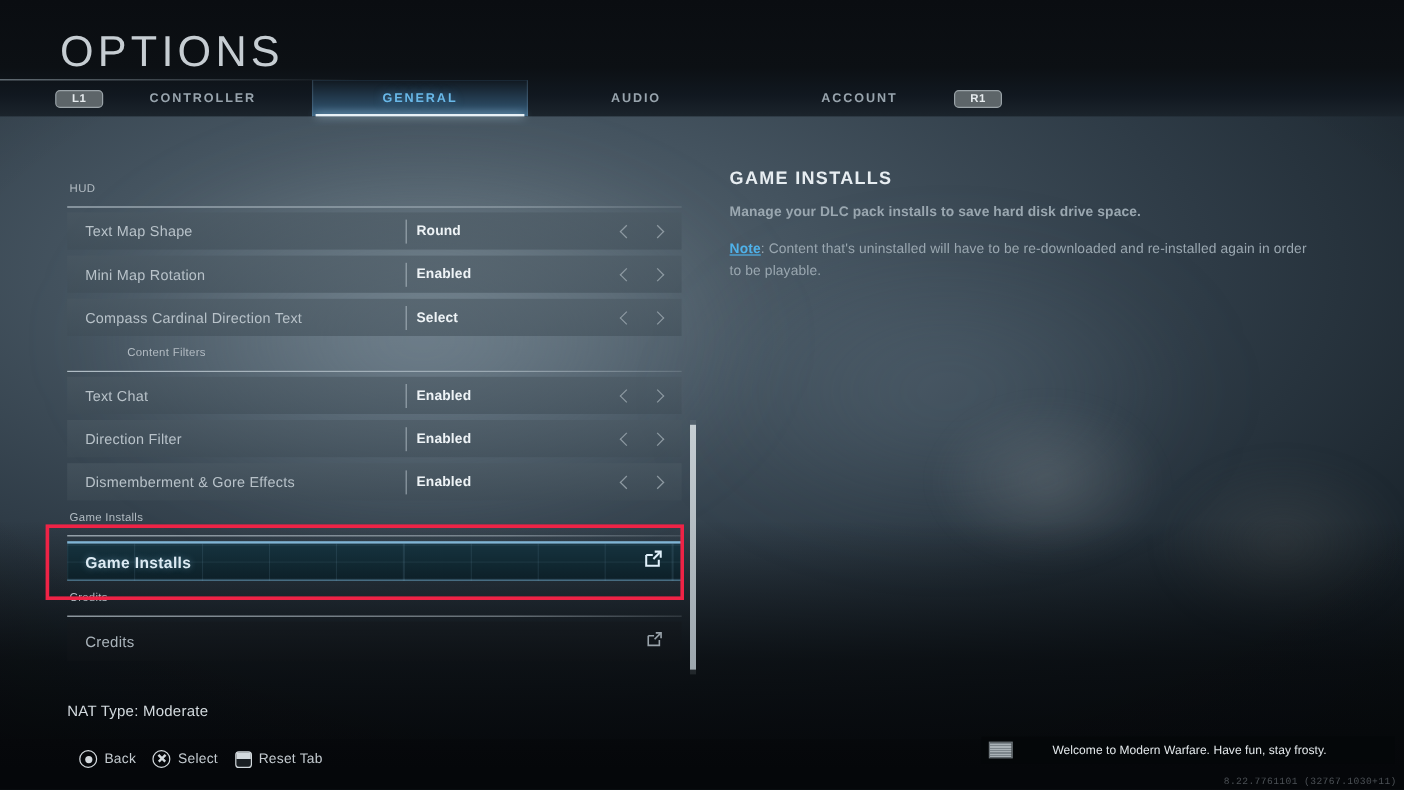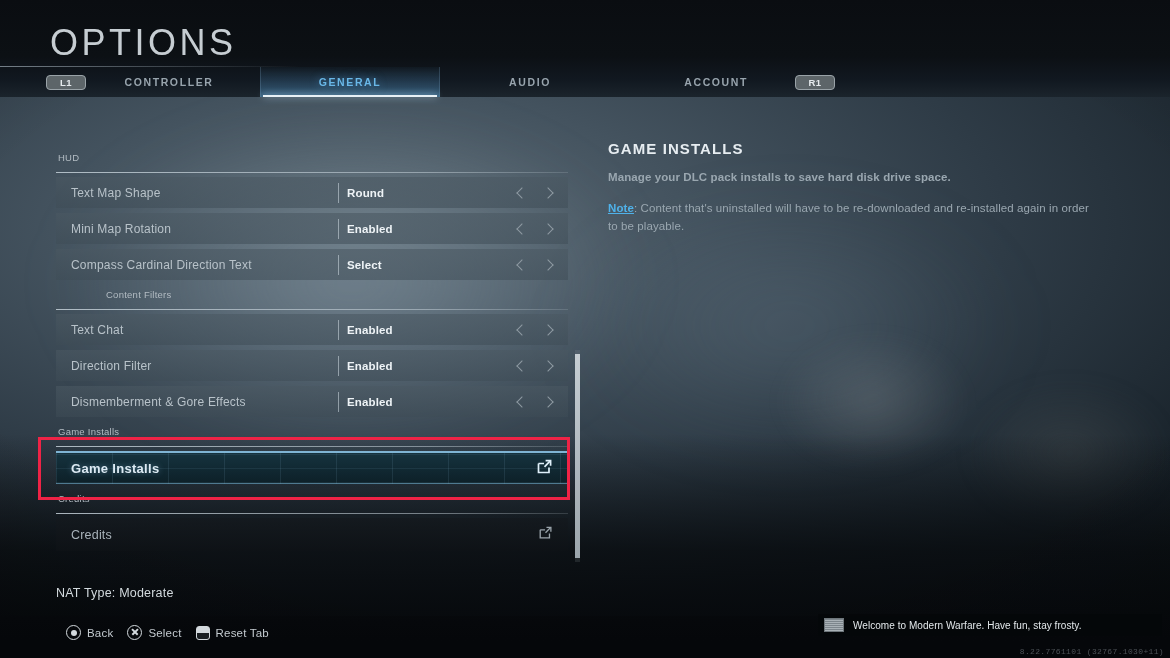--- a/index.html
+++ b/index.html
@@ -207,21 +207,21 @@
   .btn-cross::before { transform:rotate(45deg); }
   .btn-cross::after  { transform:rotate(-45deg); }
   .btn-pad {
     width:14px; height:14px; border:1.6px solid #d3d9dd; border-radius:3px;
     background:linear-gradient(180deg,#d3d9dd 0 48%, #1a1f23 48% 100%);
   }
 
   
   .toast {
     position:absolute; left:818px; bottom:22px; width:344px; height:22px;
-    background:rgba(5,7,9,.86); display:flex; align-items:center; z-index:6;
+    background:rgba(5,7,9,.86); display:flex; align-items:center; z-index:6;gap:24px;
   }
   .toast-thumb {
     width:20px; height:14px; margin:0 9px 0 6px; flex:none;
     background:repeating-linear-gradient(0deg,#a9b1b6 0 1px,#7d868c 1px 2px);
     border:1px solid #6e767b;
   }
   .toast-text { font-size:10px; color:#e3e8eb; letter-spacing:.05px; }
   .buildstr {
     position:absolute; right:6px; bottom:2px; z-index:6;
     font-size:8px; color:#4c5156; letter-spacing:.35px;

